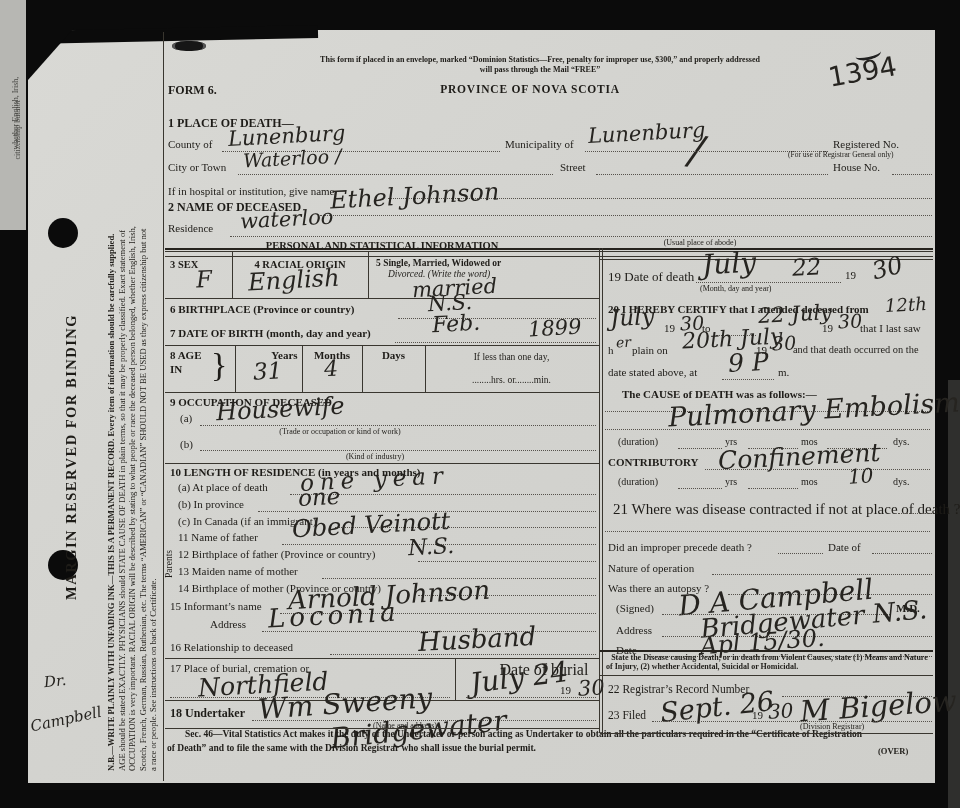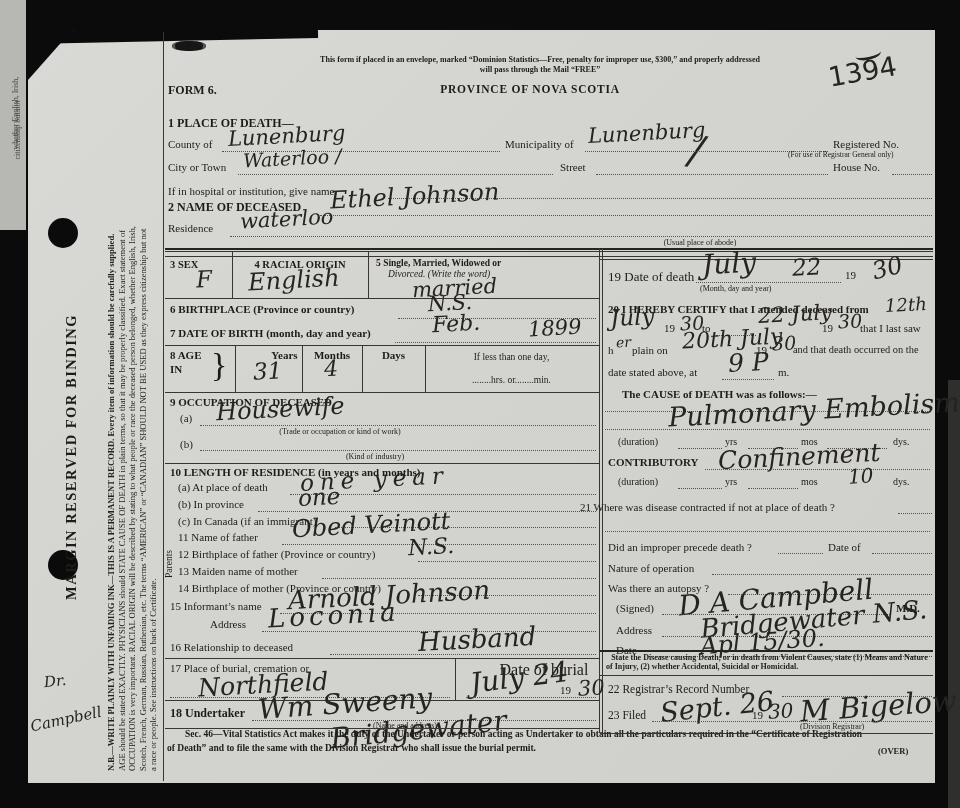--- a/index.html
+++ b/index.html
@@ -94,20 +94,21 @@
   <div class="lbl" style="left:168px;top:222px;">Residence</div>
   <div class="hw" style="left:240px;top:209px;font-size:21px;">waterloo</div>
   <i class="ld" style="left:230px;top:235px;width:702px;"></i>
   <div class="lbl xs ctr" style="left:600px;top:238px;width:200px;">(Usual place of abode)</div>
 
   <i class="hl2" style="left:165px;top:248px;width:768px;"></i>
   <i class="hl" style="left:165px;top:251px;width:768px;"></i>
   <i class="vl" style="left:599px;top:248px;height:485px;"></i>
   <i class="vl" style="left:602px;top:248px;height:485px;border-left-width:0.8px;"></i>
 
+  <div class="lbl b ctr" style="left:165px;top:240px;width:434px;font-size:10.5px;background:transparent;">PERSONAL AND STATISTICAL INFORMATION</div>
   <i class="hl" style="left:165px;top:256px;width:434px;"></i>
 
   <div class="lbl b" style="left:170px;top:259px;font-size:10.5px;">3 SEX</div>
   <div class="hw" style="left:196px;top:268px;font-size:23px;">F</div>
   <div class="lbl b ctr" style="left:232px;top:259px;width:136px;font-size:10.5px;">4 RACIAL ORIGIN</div>
   <div class="hw" style="left:248px;top:268px;font-size:24px;">English</div>
   <div class="lbl sm b" style="left:376px;top:258px;">5 Single, Married, Widowed or</div>
   <div class="lbl sm" style="left:388px;top:269px;font-style:italic;">Divorced.  (Write the word)</div>
   <div class="hw" style="left:412px;top:278px;font-size:21px;">married</div>
   <i class="vl" style="left:232px;top:251px;height:47px;"></i>
@@ -257,21 +258,21 @@
   <div class="hw" style="left:718px;top:444px;font-size:25px;">Confinement</div>
   <i class="ld" style="left:705px;top:468px;width:225px;"></i>
   <div class="lbl sm" style="left:618px;top:476px;font-size:10px;">(duration)</div>
   <i class="ld" style="left:678px;top:487px;width:44px;"></i>
   <div class="lbl sm" style="left:725px;top:476px;font-size:10px;">yrs</div>
   <i class="ld" style="left:748px;top:487px;width:50px;"></i>
   <div class="lbl sm" style="left:801px;top:476px;font-size:10px;">mos</div>
   <div class="hw" style="left:848px;top:466px;font-size:20px;">10</div>
   <div class="lbl sm" style="left:893px;top:476px;font-size:10px;">dys.</div>
 
-  <div class="lbl" style="left:580px;top:501px;font-size:11px;">21 Where was disease contracted if not at place of death ?</div>
+  <div class="lbl" style="left:613px;top:501px;font-size:15px;">21 Where was disease contracted if not at place of death ?</div>
   <i class="ld" style="left:898px;top:512px;width:34px;"></i>
   <i class="ld" style="left:605px;top:530px;width:325px;"></i>
 
   <div class="lbl" style="left:608px;top:541px;">Did an improper precede death ?</div>
   <i class="ld" style="left:778px;top:552px;width:45px;"></i>
   <div class="lbl" style="left:828px;top:541px;">Date of</div>
   <i class="ld" style="left:872px;top:552px;width:60px;"></i>
 
   <div class="lbl" style="left:608px;top:562px;">Nature of operation</div>
   <i class="ld" style="left:712px;top:573px;width:220px;"></i>

